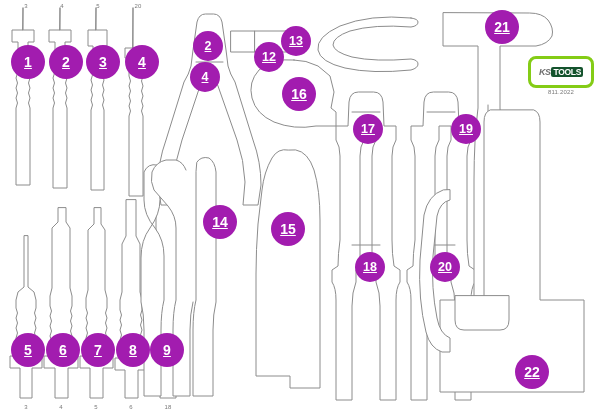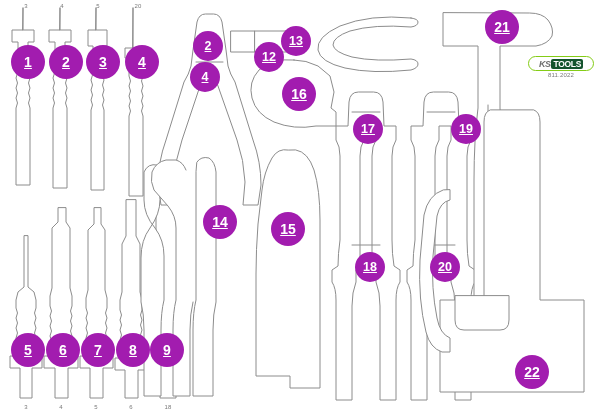--- a/index.html
+++ b/index.html
@@ -65,22 +65,22 @@
   #brand-logo {
     position: absolute;
     left: 528px;
     top: 56px;
     width: 66px;
     text-align: center;
   }
   #brand-logo .logo-pill {
     position: relative;
     width: 66px;
-    height: 15px;
-    border: 1px solid #84cc16;
+    height: 32px;
+    border: 3px solid #84cc16;
     border-radius: 8px;
     box-sizing: border-box;
     display: flex;
     align-items: center;
     justify-content: center;
     gap: 1px;
     background: #ffffff;
   }
   #brand-logo .logo-ks {
     font-size: 9px;

